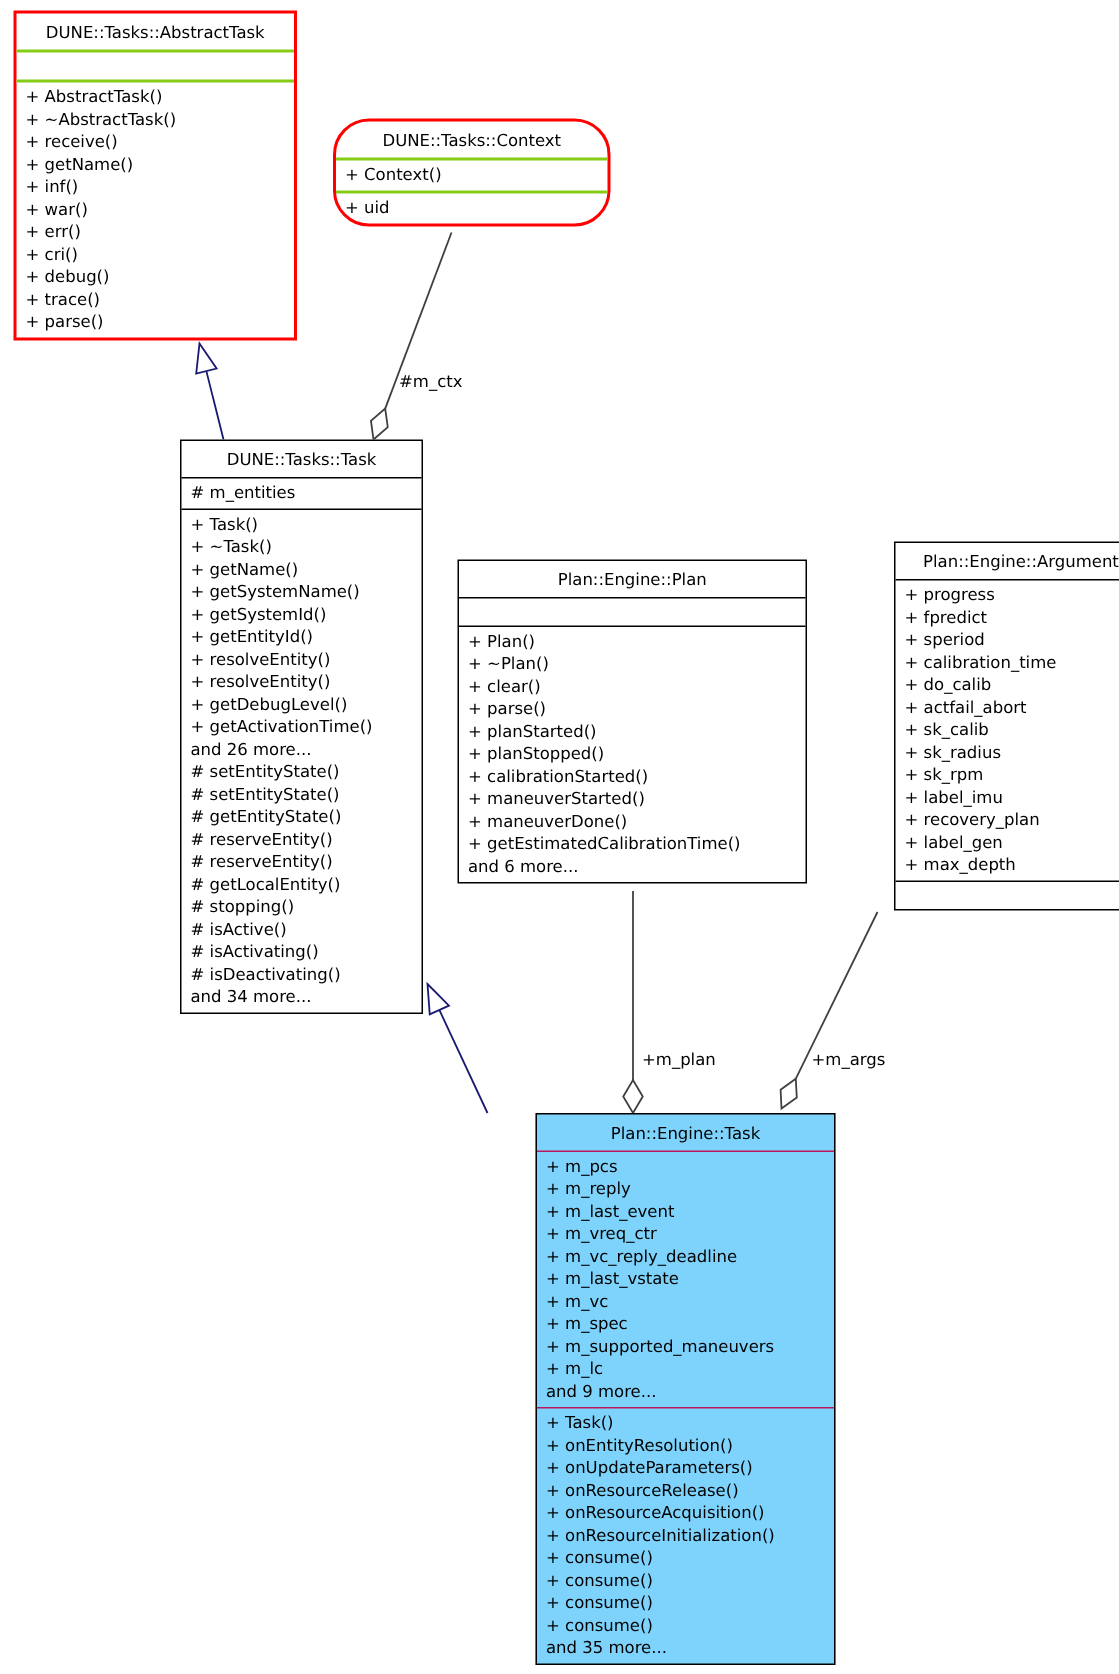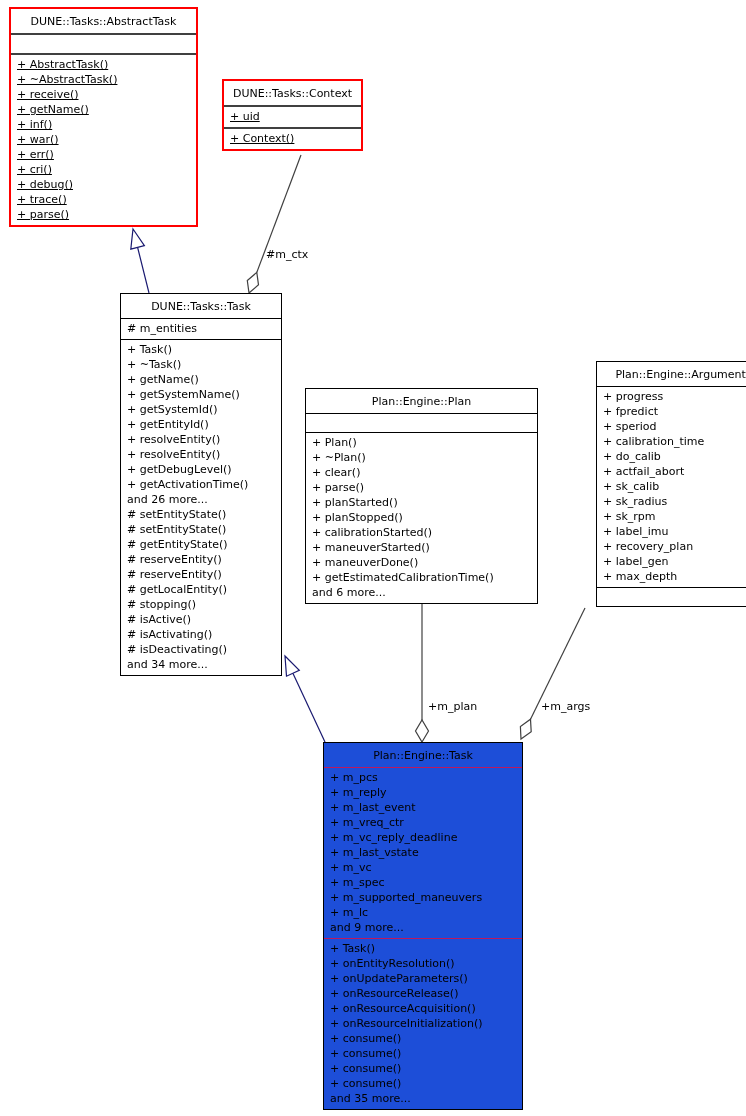--- a/index.html
+++ b/index.html
@@ -30,34 +30,34 @@
     border-top:1px solid #000000;
     padding:2px 6px 3px 6px;
   }
   .uml-box .sec.empty{height:18px;padding:0;}
   .mrow{
     line-height:15px;
     white-space:nowrap;
     overflow:hidden;
   }
   .box-red{border:2px solid #ff0000;}
-  .box-red .sec{border-top:2px solid #404040;text-decoration:underline;}
-  .box-cur{background:#1d4ed8;}
+  .box-red .sec{border-top:2px solid #84cc16;}
+  .box-cur{background:#7dd3fc;margin-left:34px;}
   .box-cur .sec{border-top:1px solid #be185d;}
   .edge-label{
     position:absolute;
     line-height:14px;
     white-space:nowrap;
     color:#000000;
   }
   
   #box-abstracttask{left:9px;   top:7px;   width:189px;}
-  #box-context     {left:222px; top:79px;  width:141px;}
+  #box-context     {left:222px; top:79px;  width:185px;border-radius:24px;}
   #box-task        {left:120px; top:293px; width:162px;}
-  #box-plan        {left:305px; top:373px; width:233px;margin-top:15px;}
+  #box-plan        {left:305px; top:373px; width:233px;}
   #box-arguments   {left:596px; top:361px; width:175px;}
   #box-enginetask  {left:323px; top:742px; width:200px;}
   
   #label-mctx {left:266px; top:248px;}
   #label-mplan{left:428px; top:700px;}
   #label-margs{left:541px; top:700px;}
 </style>
 </head>
 <body>
 
@@ -90,24 +90,24 @@
         <div class="mrow">+ cri()</div>
         <div class="mrow">+ debug()</div>
         <div class="mrow">+ trace()</div>
         <div class="mrow">+ parse()</div>
       </div>
   </div>
 
   <div class="uml-box box-red" id="box-context">
     <div class="hdr">DUNE::Tasks::Context</div>
     <div class="sec">
+        <div class="mrow">+ Context()</div>
+      </div>
+    <div class="sec">
         <div class="mrow">+ uid</div>
-      </div>
-    <div class="sec">
-        <div class="mrow">+ Context()</div>
       </div>
   </div>
 
   <div class="uml-box" id="box-task">
     <div class="hdr">DUNE::Tasks::Task</div>
     <div class="sec">
         <div class="mrow"># m_entities</div>
       </div>
     <div class="sec">
         <div class="mrow">+ Task()</div>

